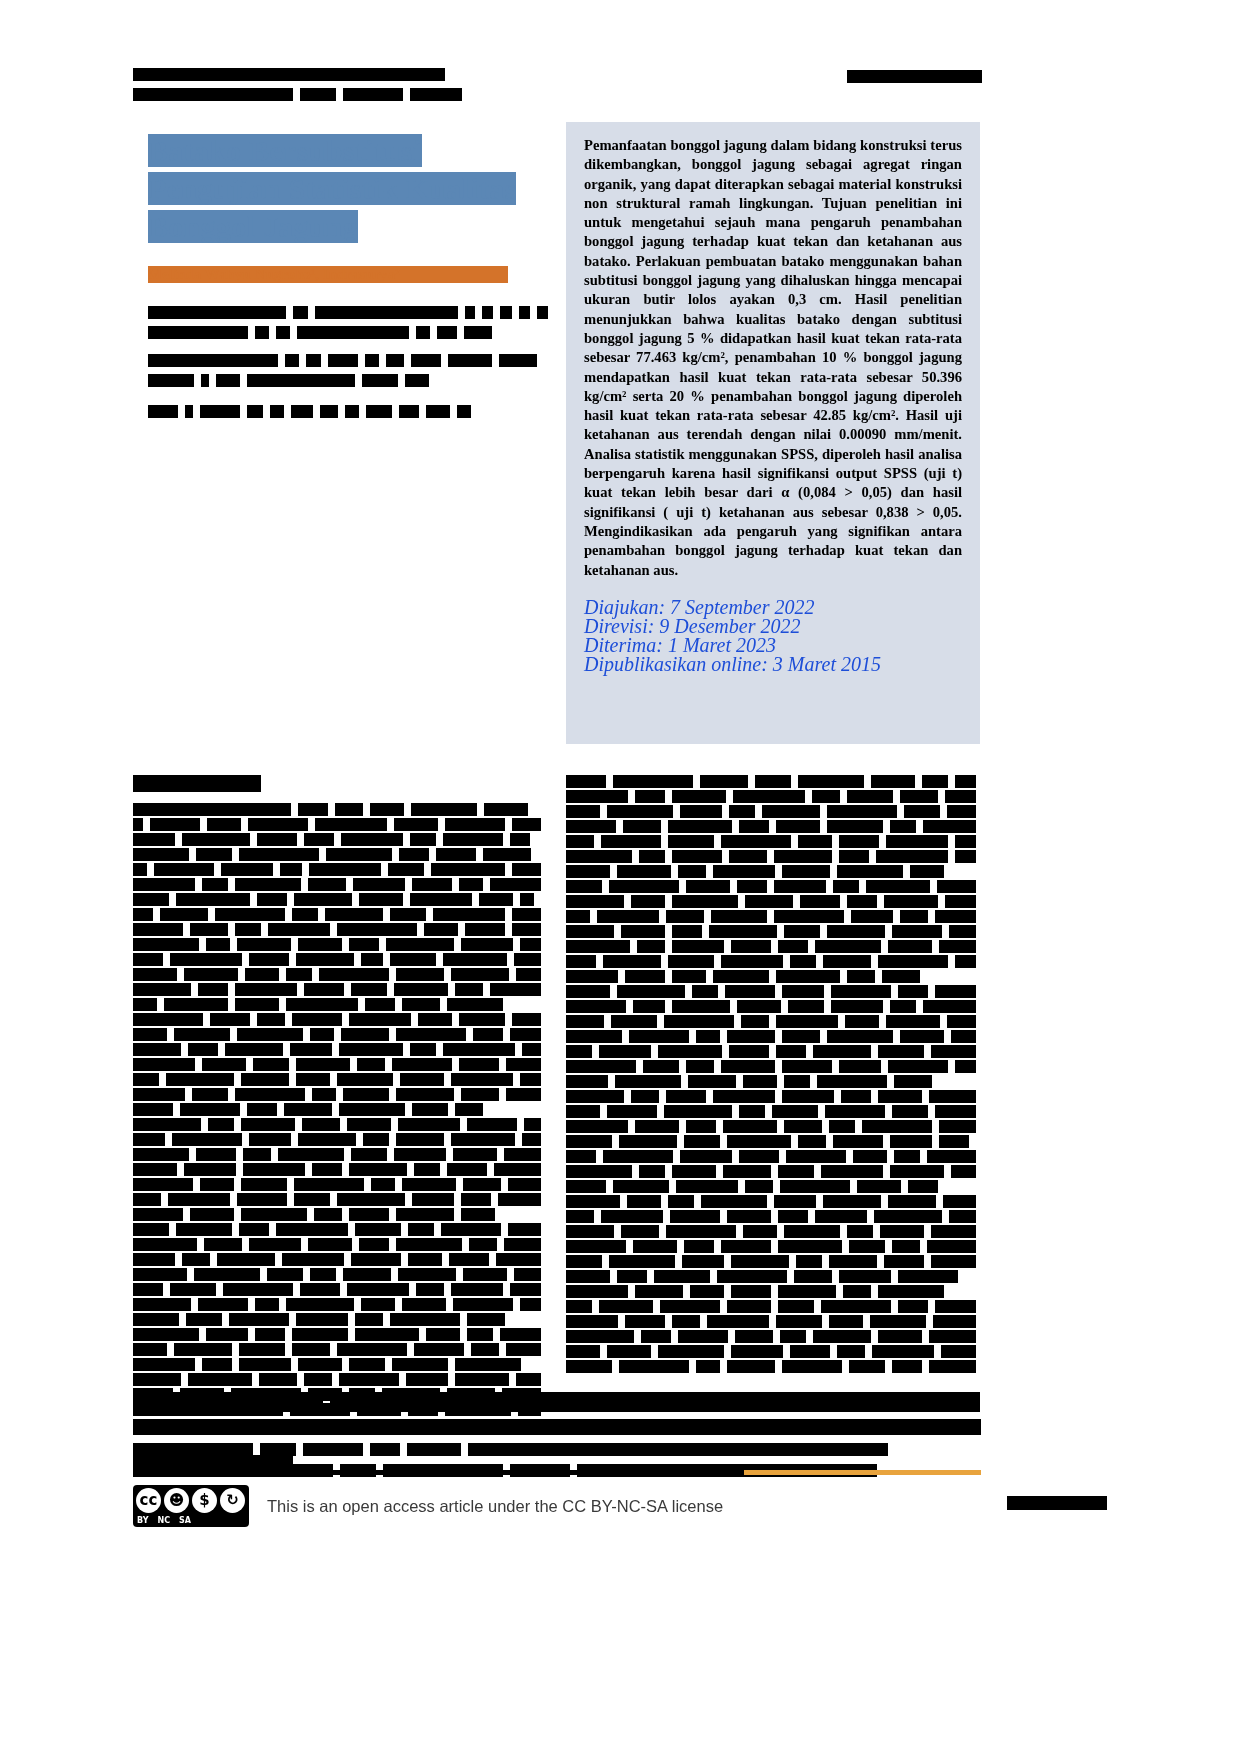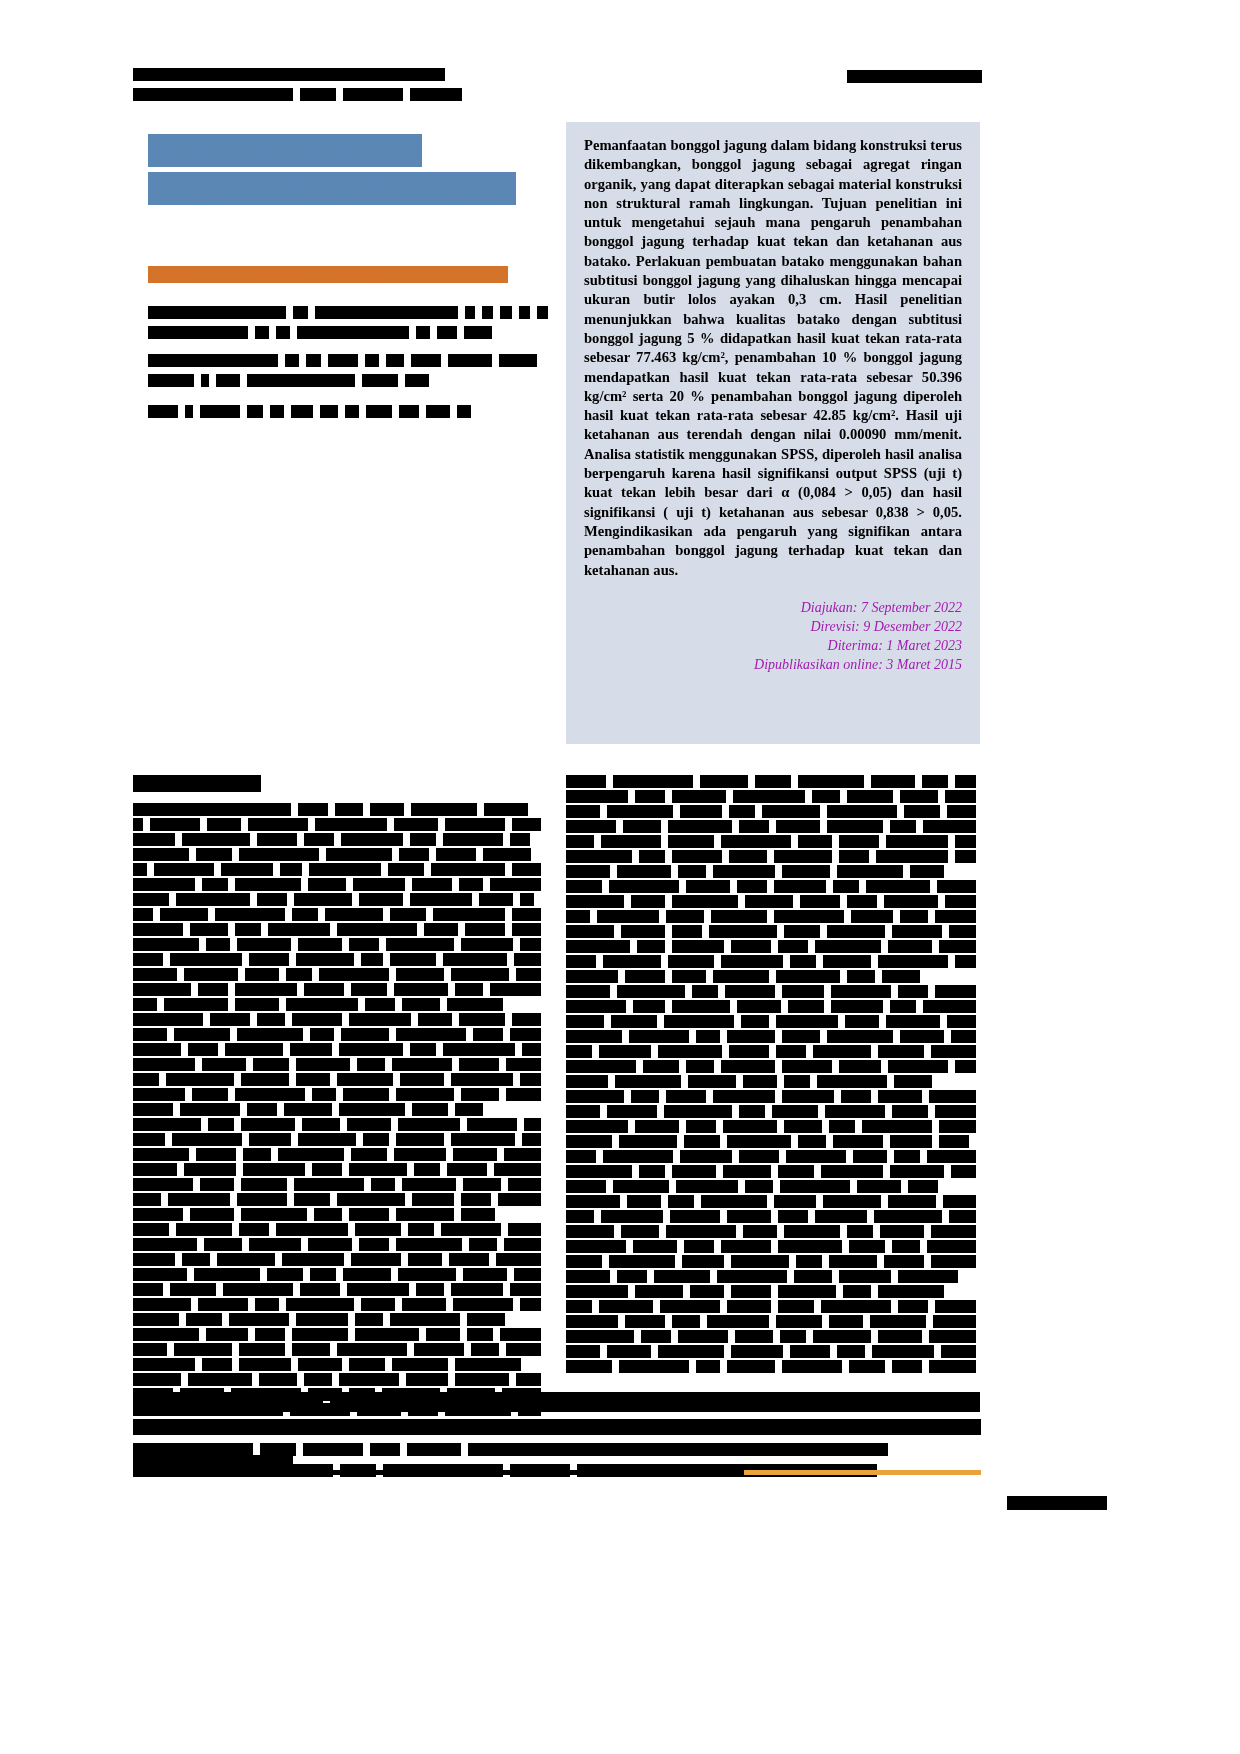--- a/index.html
+++ b/index.html
@@ -97,24 +97,23 @@
     font-size: 14.5px;
     line-height: 19px;
     text-align: justify;
     color: #000;
   }
   .abs-keywords b { font-weight: bold; }
   .abs-dates {
     margin-top: 18px;
     font-family: "Liberation Serif", serif;
     font-style: italic;
-    font-size: 14px;
+    font-size: 20px;
     line-height: 19px;
-    color: #a21caf;
-    text-align: right;
+    color: #1d4ed8;
   }
 
   
   .col {
     position: absolute;
     top: 775px;
   }
   .col-left  { left: 133px;  width: 412px; }
   .col-right { left: 566px;  width: 414px; }
 
@@ -208,20 +207,21 @@
   </div>
   <div class="hdr-right">
     <div class="blkline">
         <i style="width:135px"></i>
       </div>
   </div>
 
   <div class="title">
     <div><span class="redact-text">Batako Bersubstitusi</span></div>
     <div><span class="redact-text">Pengujian Statistik Kualitas</span></div>
+    <div><span class="redact-text">Bonggol Jagung</span></div>
   </div>
 
   <div class="authors">Melinda Wahyu Nugroho¹, Indrasurya²</div>
 
   <div style="position:absolute;left:148px;top:306px;width:400px">
     <div class="blkline">
         <i style="width:172px"></i>
         <i style="width:18px"></i>
         <i style="width:178px"></i>
         <i style="width:13px"></i>
@@ -1112,20 +1112,36 @@
   </div>
 
   <div class="doi-line">
     <div class="blkline" style="height:11px">
         <i style="width:160px;height:11px"></i>
       </div>
   </div>
 
   <div class="rule"></div>
 
+  <div class="cc">
+    <div class="cc-badge">
+      <div class="cc-circles">
+        <div class="cc-circ">cc</div>
+        <div class="cc-circ">☻</div>
+        <div class="cc-circ">$</div>
+        <div class="cc-circ">↻</div>
+      </div>
+      <div class="cc-labels">
+        <span>BY</span>
+        <span>NC</span>
+        <span>SA</span>
+      </div>
+    </div>
+    <div class="cc-text">This is an open access article under the CC BY-NC-SA license</div>
+  </div>
 
   <div class="page-num">
     <div class="blkline" style="height:14px;justify-content:flex-end">
         <i style="width:100px;height:14px;margin-left:-100px"></i>
       </div>
   </div>
 
 </div>
 
 </body></html>

